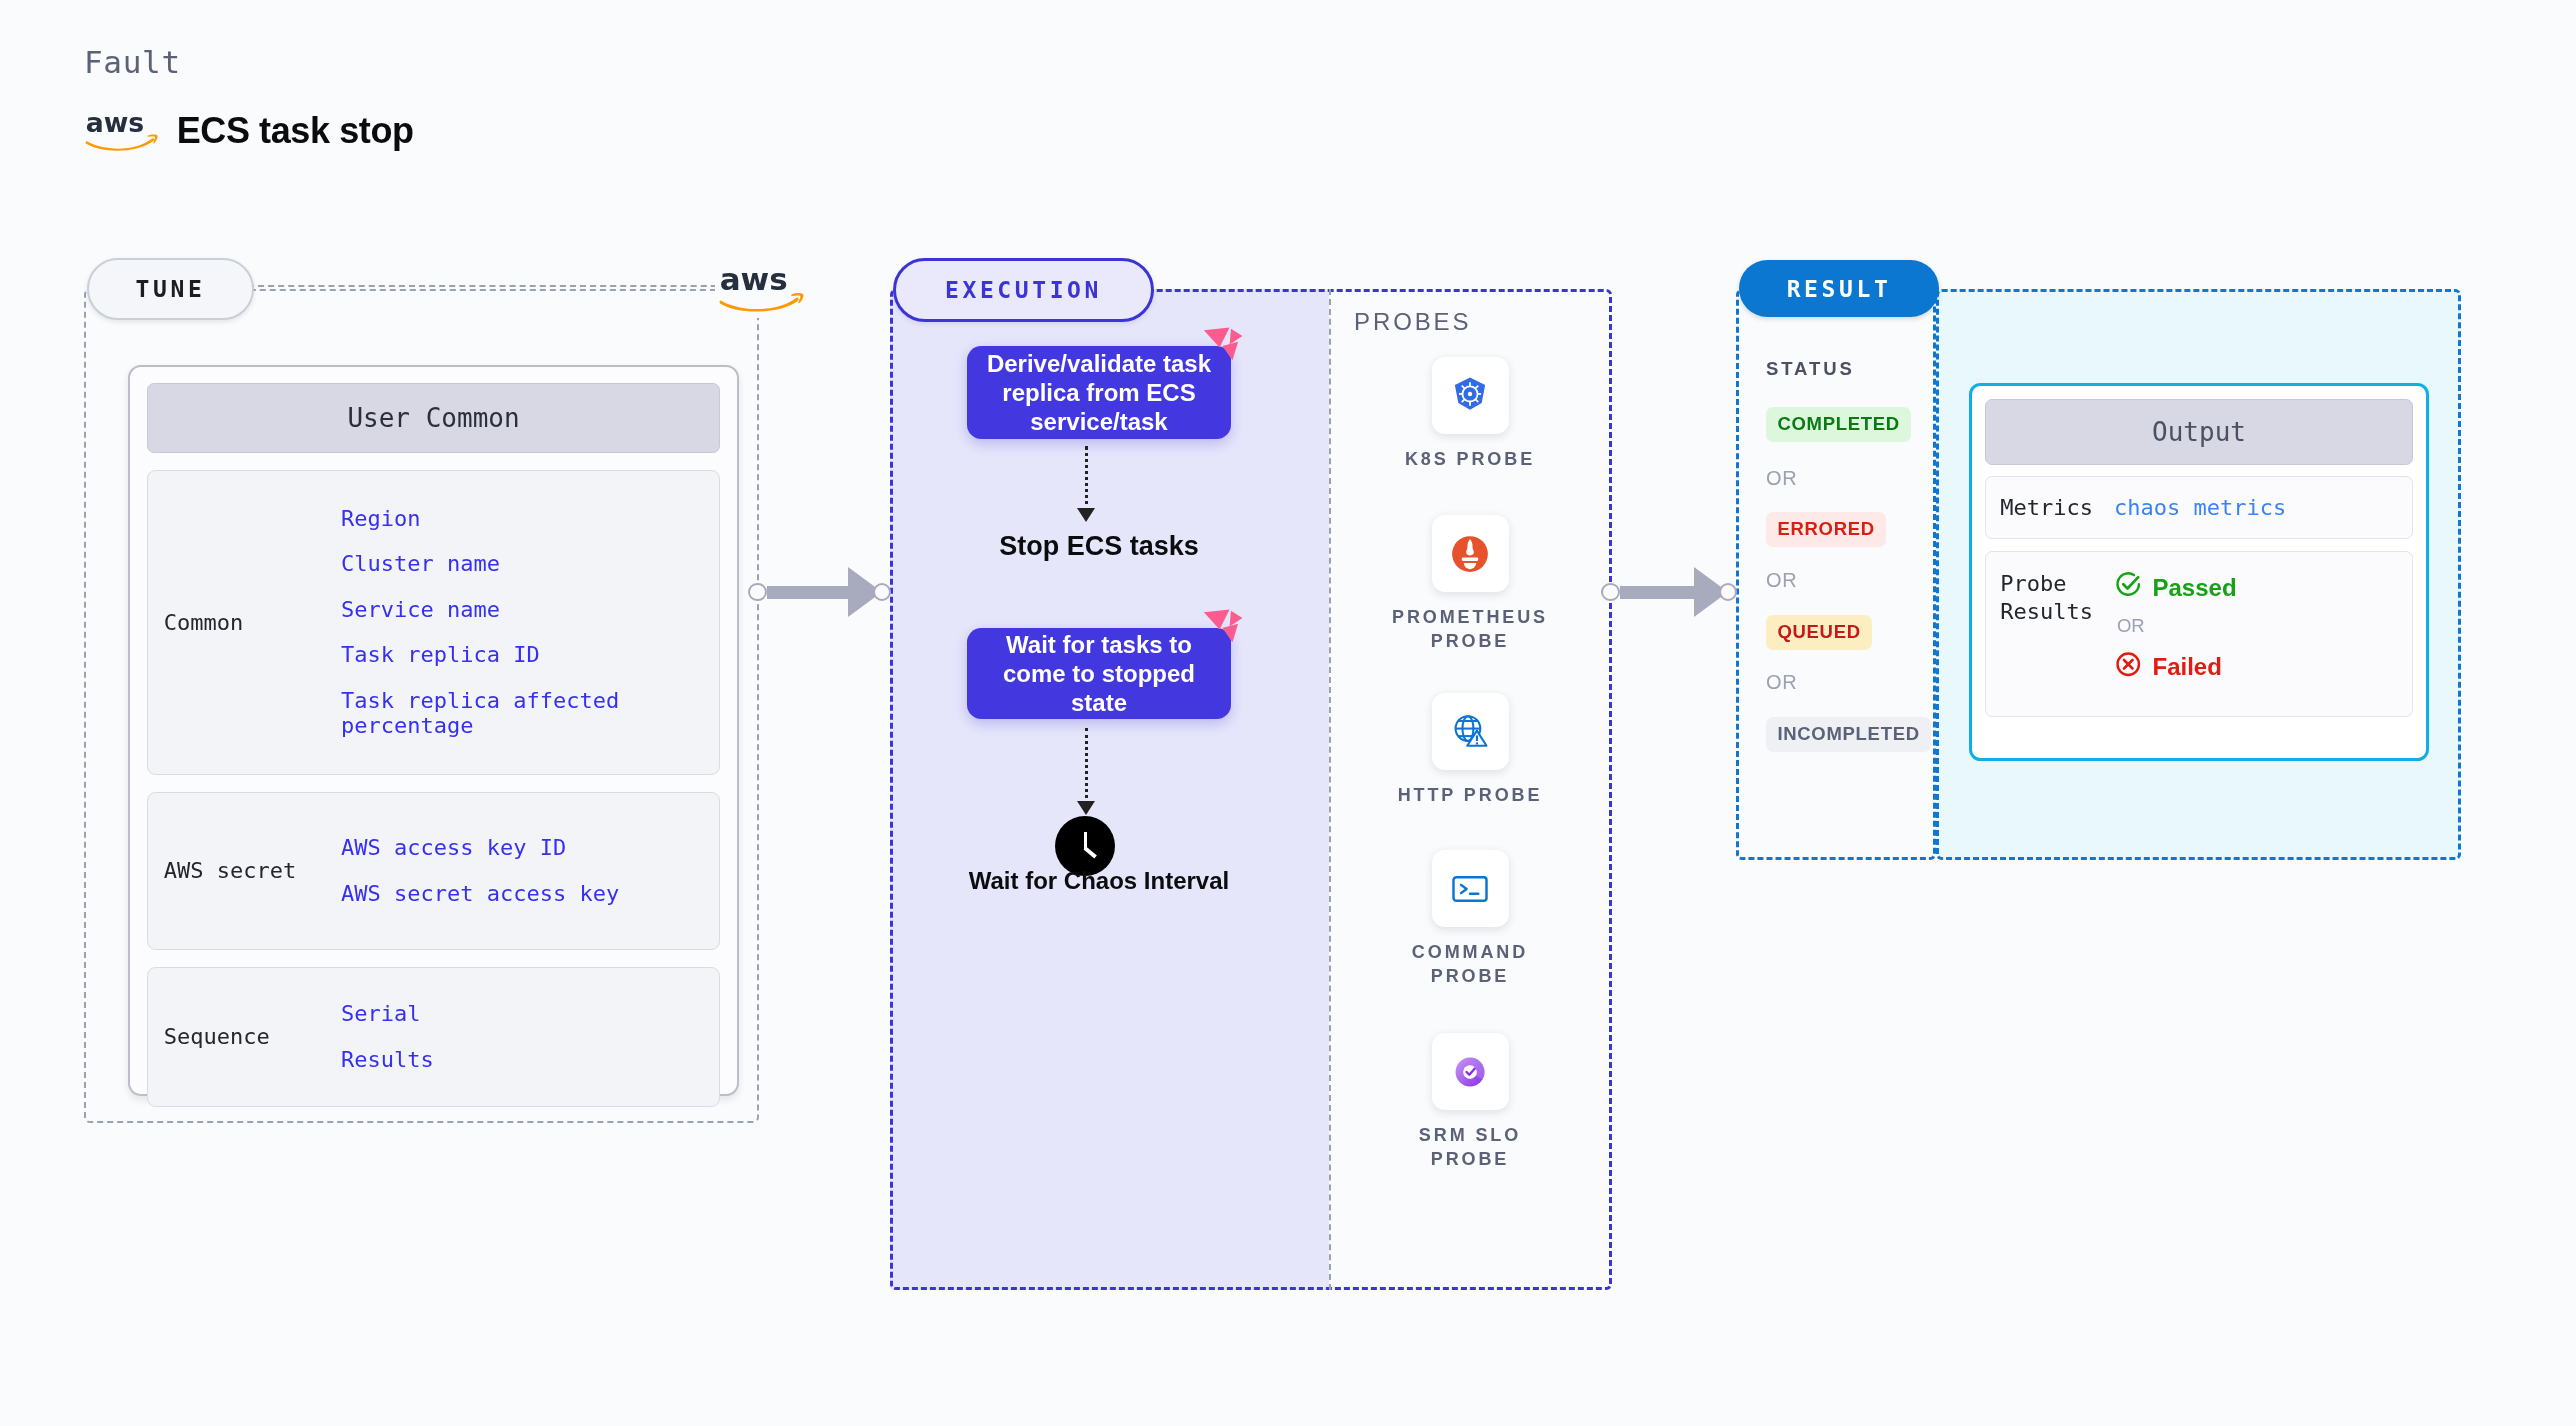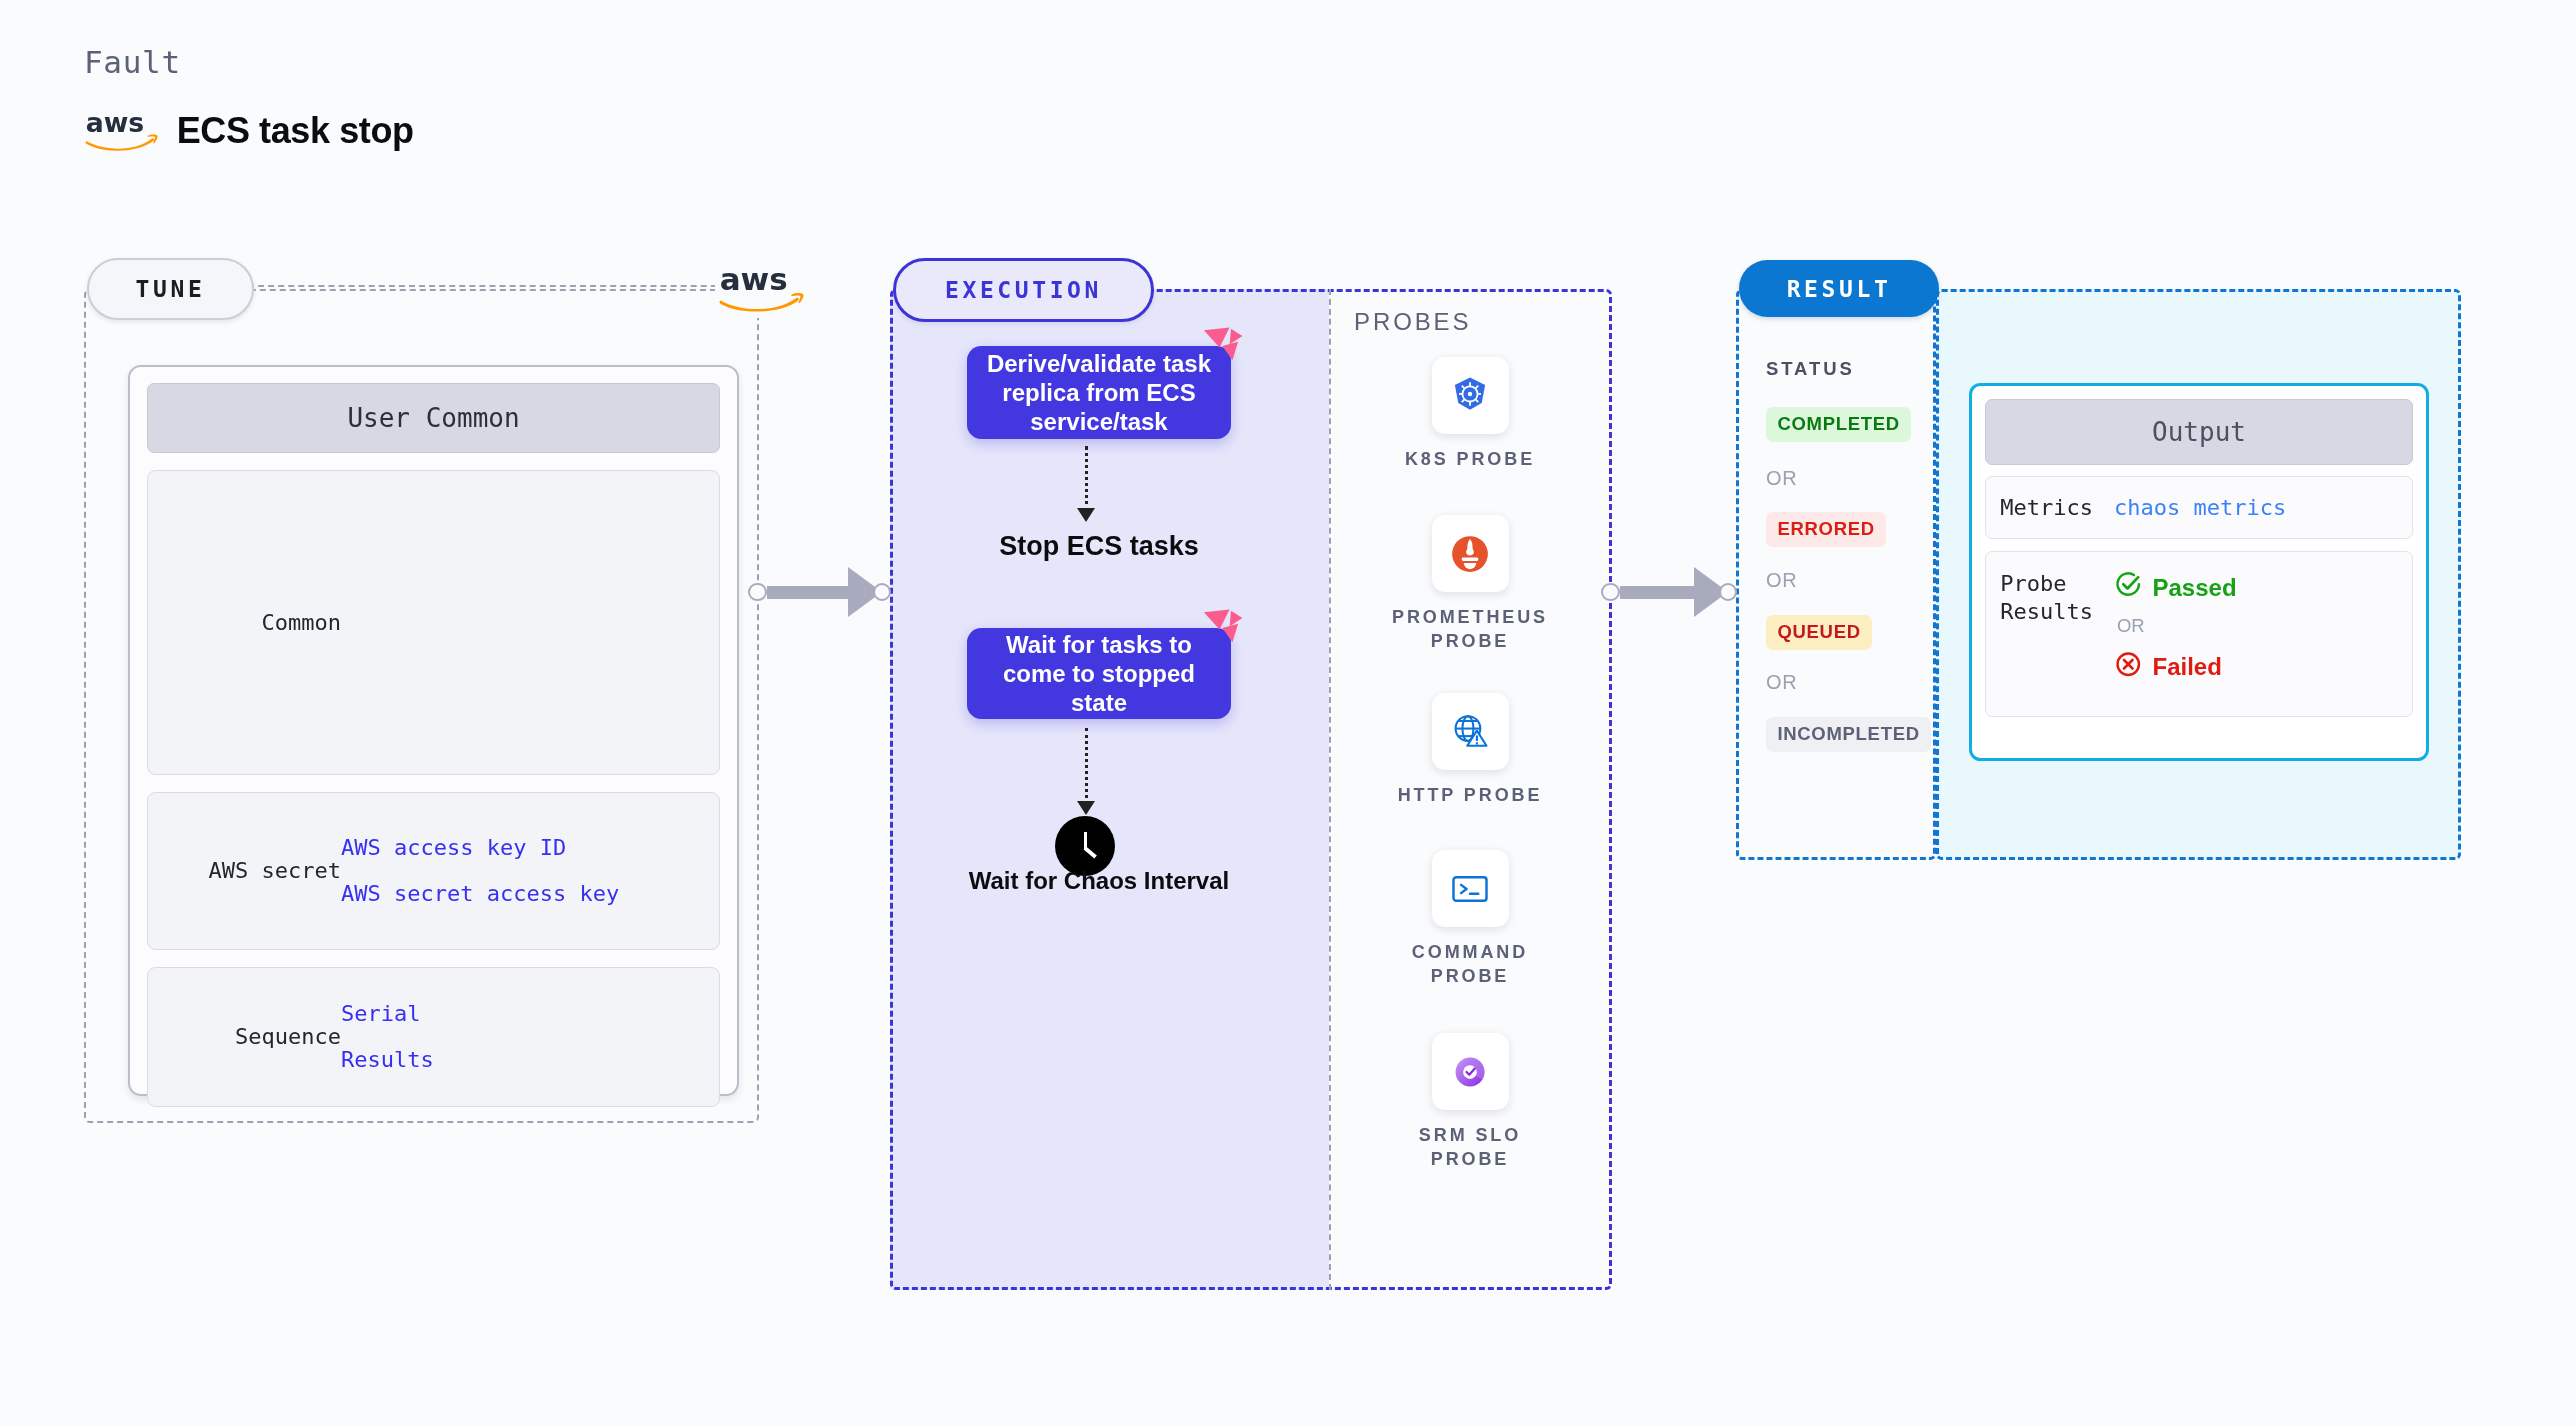--- a/index.html
+++ b/index.html
@@ -34,21 +34,21 @@
 
   #user-inputs-card{position:absolute;left:128px;top:365px;width:611px;height:731px;
     background:#fcfcfe;border:2.1px solid #b9bec9;border-radius:13px;
     box-shadow:0 3.6px 7.1px rgba(30,35,60,.10);padding:15.7px 17px;box-sizing:border-box;}
   #user-inputs-head{height:68px;background:#d7d8e3;border:1.4px solid #c6c8d6;border-radius:7.1px;
     display:flex;align-items:center;justify-content:center;
     font-family:"DejaVu Sans Mono","Liberation Mono",monospace;font-size:26px;color:#2b2f3a;}
   .tune-group{margin-top:17px;background:#f3f4f8;border:1.4px solid #d8dbe4;border-radius:8.6px;
     display:flex;align-items:center;padding:18.5px 0;box-sizing:border-box;}
   .tune-group-label{width:193px;padding-left:15.7px;box-sizing:border-box;
-    font-family:"DejaVu Sans Mono","Liberation Mono",monospace;font-size:22px;color:#23262e;text-align:right;}
+    font-family:"DejaVu Sans Mono","Liberation Mono",monospace;font-size:22px;color:#23262e;}
   .tune-group-values{flex:1;display:flex;flex-direction:column;gap:20px;padding-right:15.7px;}
   .tune-value{font-family:"DejaVu Sans Mono","Liberation Mono",monospace;font-size:22px;
     color:#3730f0;line-height:1.16;}
   #grp-common{height:305px;}
   #grp-secret{height:158px;}
   #grp-sequence{height:140px;}
 
   
   .arrow{position:absolute;height:50px;display:flex;align-items:center;z-index:7;}
   .arrow .dot{width:18.5px;height:18.5px;border-radius:50%;background:#fbfbfd;
@@ -170,20 +170,27 @@
     <path d="M99 46 C105 43 113 44 114 46 C115 48 112 55 109 57 C108 58 107 57 108 55 C109 52 111 49 110 48 C109 47 104 47 100 48 C98 48 98 47 99 46 Z" fill="#ff9900"></path>
   </svg>
 </div>
 <div class="pill" id="tune-pill">TUNE</div>
 
 <div id="user-inputs-card">
   <div id="user-inputs-head">User Common</div>
 
   <div class="tune-group" id="grp-common">
     <div class="tune-group-label">Common</div>
+    <div class="tune-group-values">
+      <div class="tune-value">Region</div>
+      <div class="tune-value">Cluster name</div>
+      <div class="tune-value">Service name</div>
+      <div class="tune-value">Task replica ID</div>
+      <div class="tune-value">Task replica affected percentage</div>
+    </div>
   </div>
 
   <div class="tune-group" id="grp-secret">
     <div class="tune-group-label">AWS secret</div>
     <div class="tune-group-values">
       <div class="tune-value">AWS access key ID</div>
       <div class="tune-value">AWS secret access key</div>
     </div>
   </div>
 

